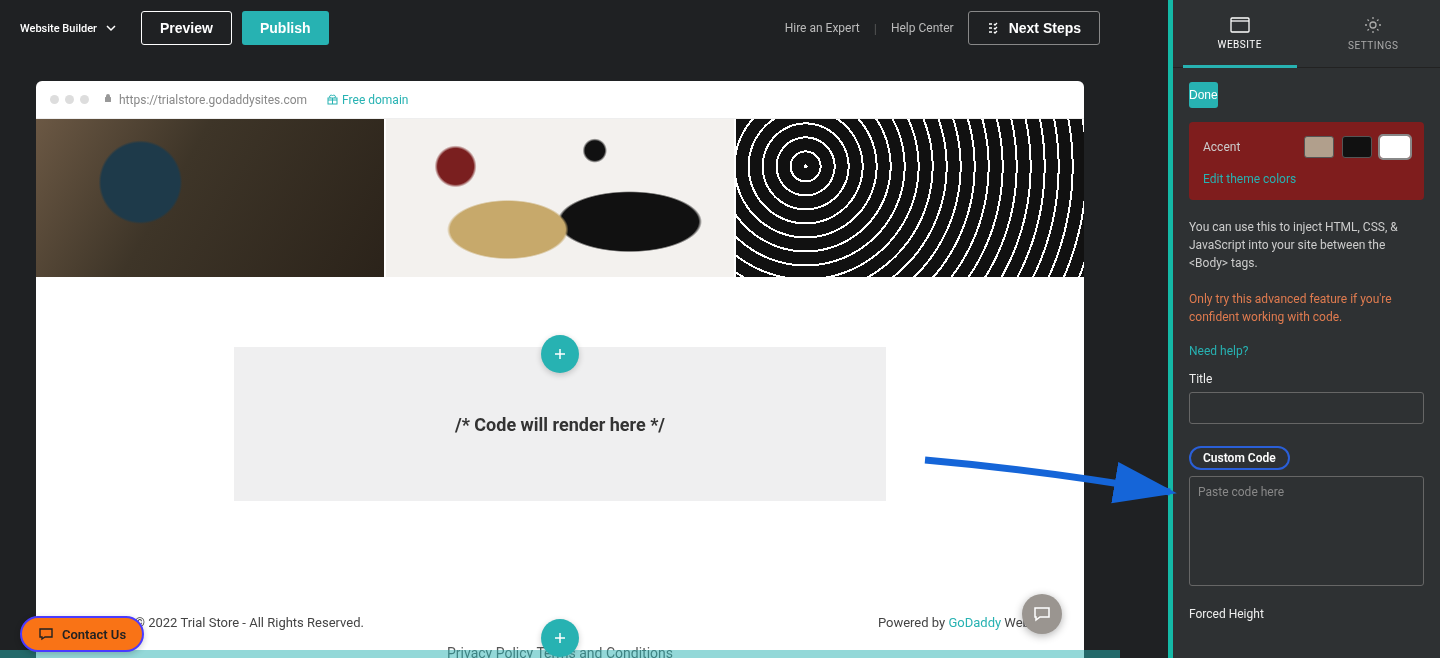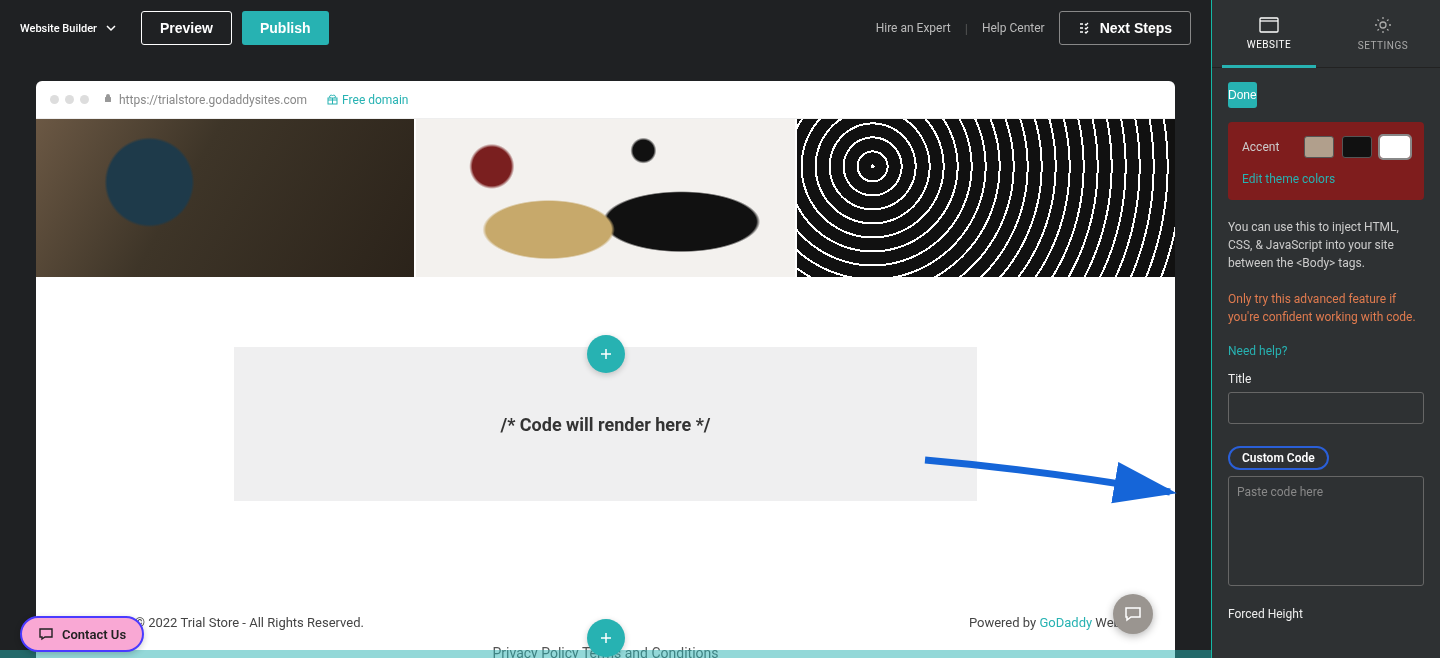--- a/index.html
+++ b/index.html
@@ -6,21 +6,21 @@
   html, body { height: 100%; }
   body {
     font-family: -apple-system, BlinkMacSystemFont, "Segoe UI", Roboto, Arial, sans-serif;
     background: #1f2123;
     color: #fff;
     font-size: 13px;
     overflow: hidden;
   }
   .app { display: flex; height: 658px; width: 1440px; position: relative; }
   .left-pane { flex: 1; display: flex; flex-direction: column; background: #1f2123; position: relative; }
-  .right-pane { width: 229px; background: #2e3133; display: flex; flex-direction: column; border-left: 1px solid #14b8a6; }
+  .right-pane { width: 272px; background: #2e3133; display: flex; flex-direction: column; border-left: 5px solid #14b8a6; margin-left: 48px; }
 
   
   .topbar {
     height: 56px; display: flex; align-items: center; padding: 0 20px;
     background: #1f2123;
   }
   .brand { display: flex; align-items: center; font-size: 11px; font-weight: 500; color: #fff; cursor: pointer; }
   .brand svg { margin-left: 8px; }
   .btn {
     display: inline-flex; align-items: center; justify-content: center;
@@ -129,21 +129,21 @@
   .custom-code-label {
     display:inline-block; margin-top:22px; font-size:12px; color:#fff; font-weight:600;
     border:2px solid #2a5fd8; border-radius:14px; padding:3px 12px;
   }
 
   
   .arrow-svg { position:absolute; top:450px; left:920px; width:270px; height:70px; pointer-events:none; }
 
   
   .contact-pill {
-    position:absolute; left:20px; bottom:6px; background:#f9a8d4; color:#222;
+    position:absolute; left:20px; bottom:6px; background:#f97316; color:#222;
     border:2px solid #4a3aff; border-radius:22px; padding:8px 16px;
     display:flex; align-items:center; gap:8px; font-size:13px; font-weight:600; cursor:pointer;
     box-shadow:0 2px 6px rgba(0,0,0,.2);
   }
 
   .chat-bubble {
     position:absolute; right:22px; bottom:24px; width:40px; height:40px; border-radius:50%;
     background:#9a9590; display:flex; align-items:center; justify-content:center; cursor:pointer;
     box-shadow:0 2px 8px rgba(0,0,0,.3);
   }

